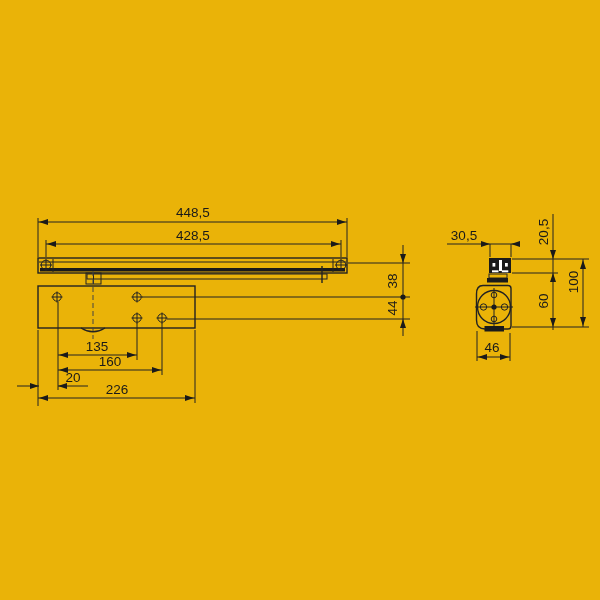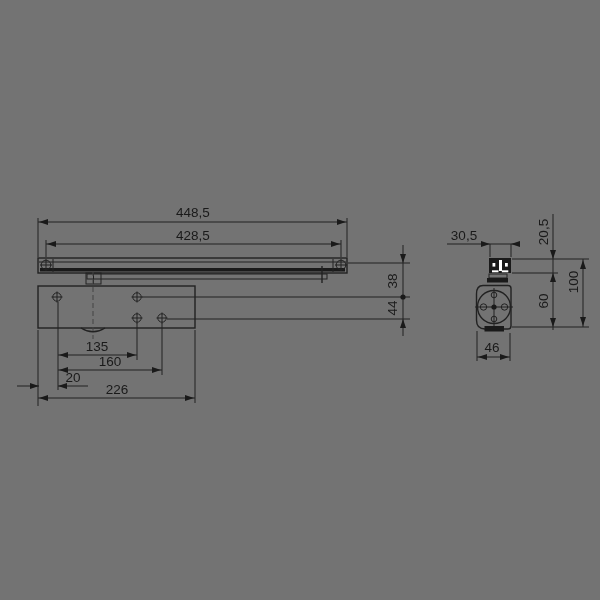--- a/index.html
+++ b/index.html
@@ -1,16 +1,16 @@
 <!DOCTYPE html>
 <html><head>
 <meta charset="utf-8">
 <style>
   html,body{margin:0;padding:0;background:#ffffff;}
-  .canvas{position:relative;width:600px;height:600px;background:#737373;overflow:hidden;text-align:center;}
+  .canvas{position:relative;width:600px;height:600px;background:#eab308;overflow:hidden;text-align:center;}
   svg{position:absolute;left:0;top:0;}
   svg text{font-family:"Liberation Sans",sans-serif;font-size:13.5px;fill:#1a1a1a;}
   .ln{stroke:#222;stroke-width:1;fill:none;}
   .ln2{stroke:#222;stroke-width:1.4;fill:none;}
   .blk{fill:#1a1a1a;stroke:none;}
   .wht{fill:#ffffff;stroke:none;}
   .dash{stroke:#444;stroke-width:1;stroke-dasharray:5,3;fill:none;}
 </style>
 </head>
 <body>

